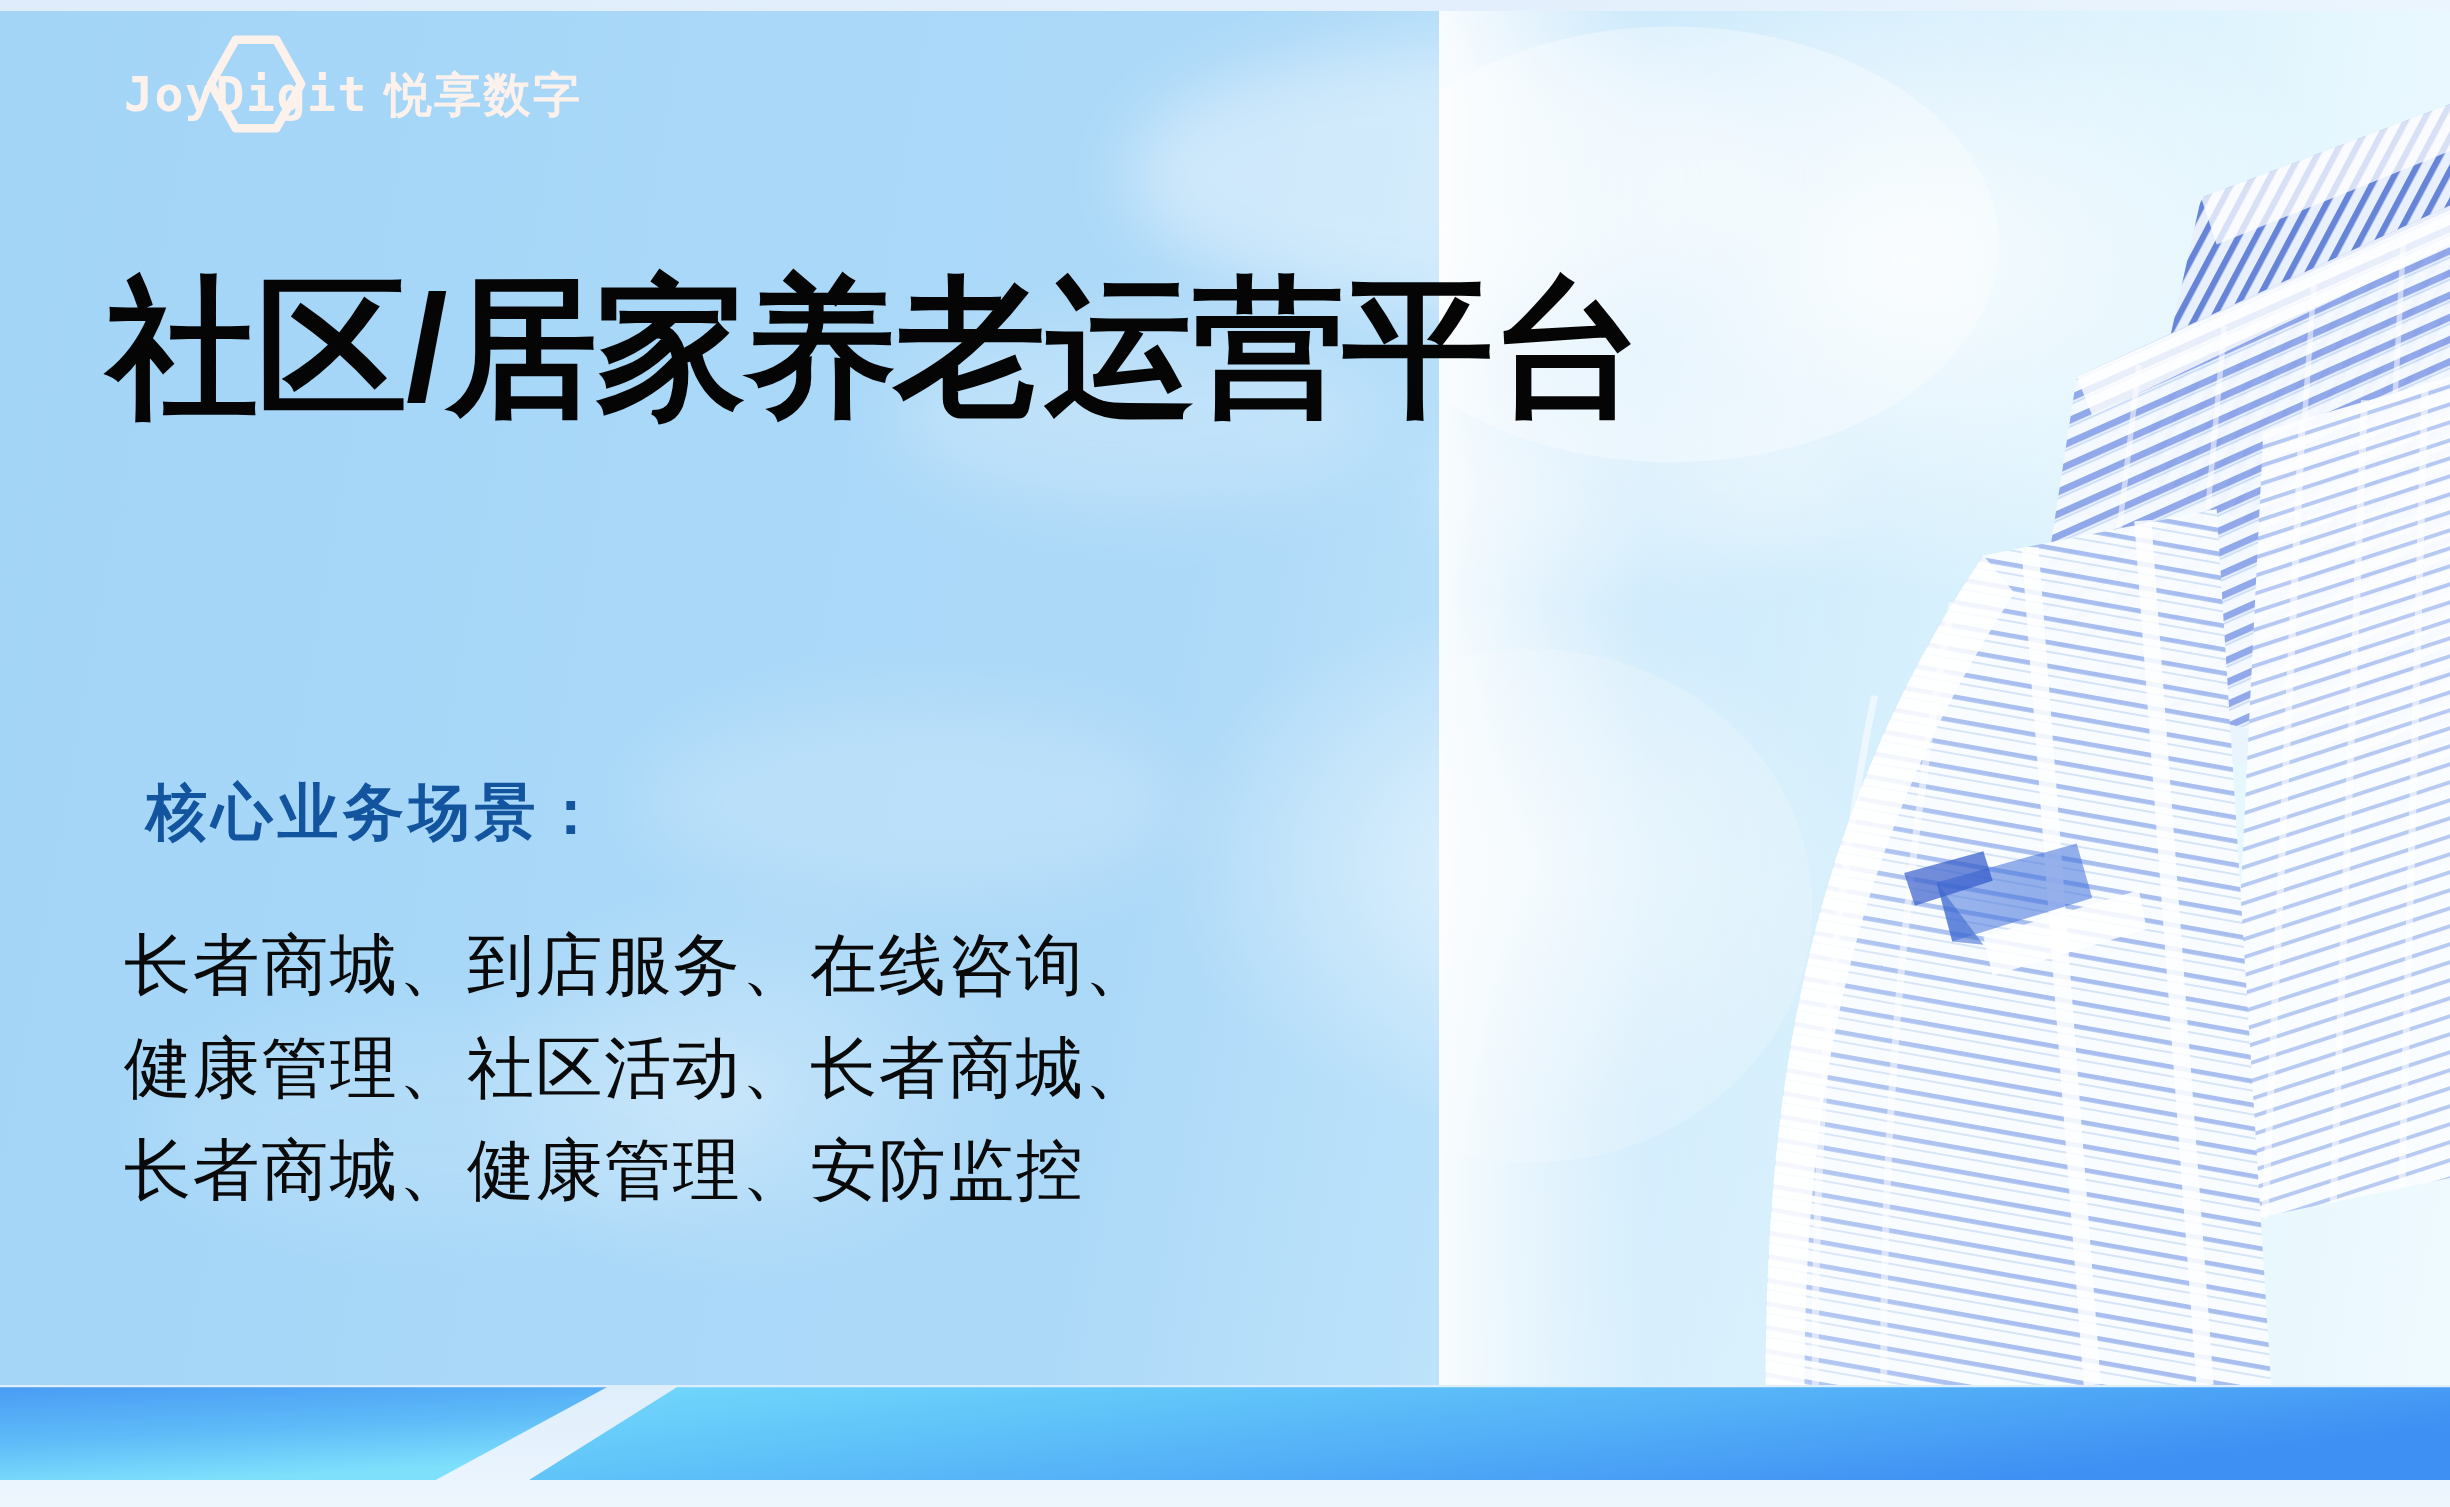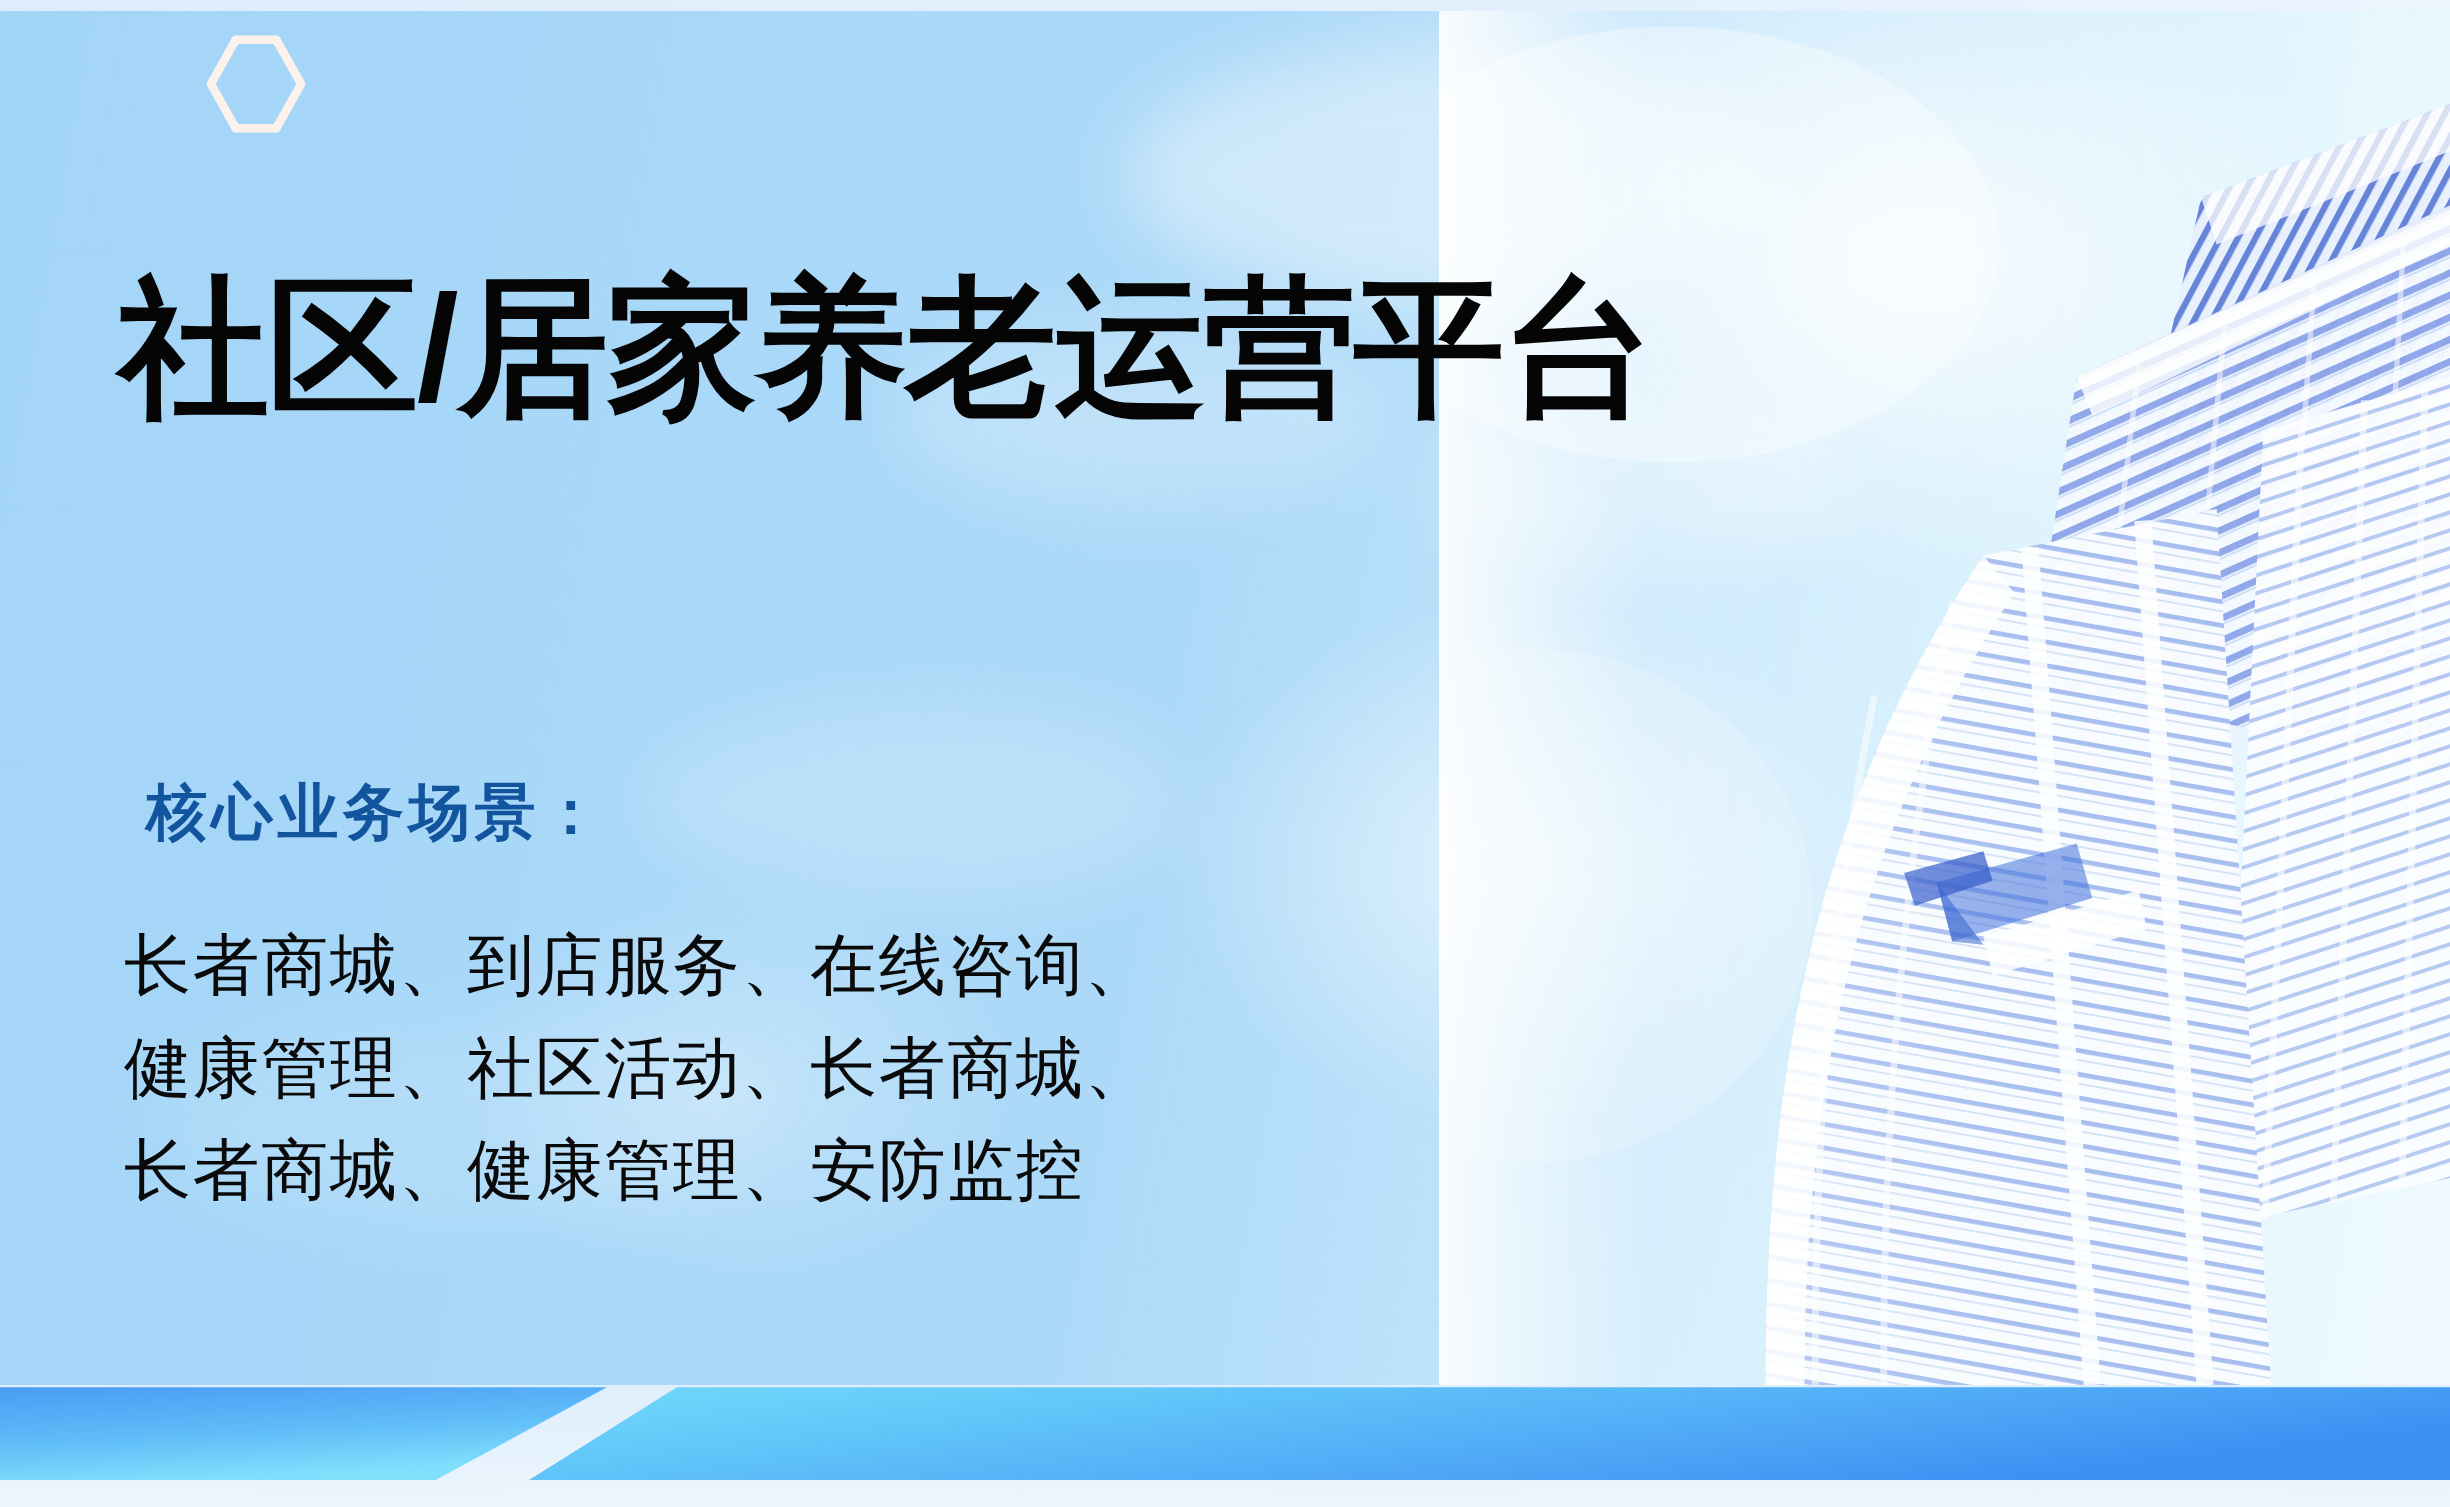--- a/index.html
+++ b/index.html
@@ -113,21 +113,21 @@
     font-size: 47px;
     font-weight: 700;
     letter-spacing: 2.3px;
     color: #fdf1ec;
     line-height: 1;
   }
 
   
   .headline {
     position: absolute;
-    left: 118px;
+    left: 107px;
     top: 266px;
     z-index: 8;
     font-size: 151px;
     font-weight: 700;
     letter-spacing: -1.6px;
     color: #050505;
     line-height: 1.08;
     white-space: nowrap;
   }
 
@@ -286,20 +286,24 @@
       </g>
     </svg>
   </div>
 
   <div class="logo">
     <span class="logo-mark">
       <svg viewBox="0 0 128 126">
         <polygon points="38,6 90,6 122,63 90,120 38,120 6,63" fill="none" stroke="#fdf1ec" stroke-width="11" stroke-linejoin="round"></polygon>
       </svg>
     </span>
+    <span class="logo-text">
+      <span class="logo-en">JoyDigit</span>
+      <span class="logo-cn">悦享数字</span>
+    </span>
   </div>
 
   <div class="headline">社区/居家养老运营平台</div>
 
   <div class="subtitle">核心业务场景：</div>
 
   <div class="body-lines">
     <div class="body-line">长者商城、到店服务、在线咨询、</div>
     <div class="body-line">健康管理、社区活动、长者商城、</div>
     <div class="body-line">长者商城、健康管理、安防监控</div>

